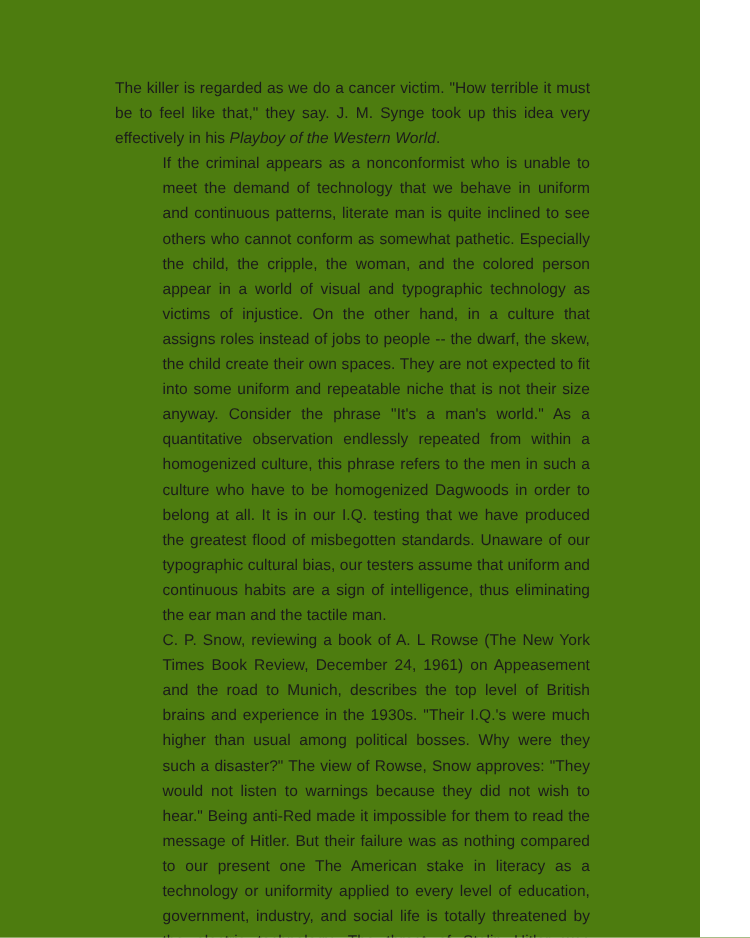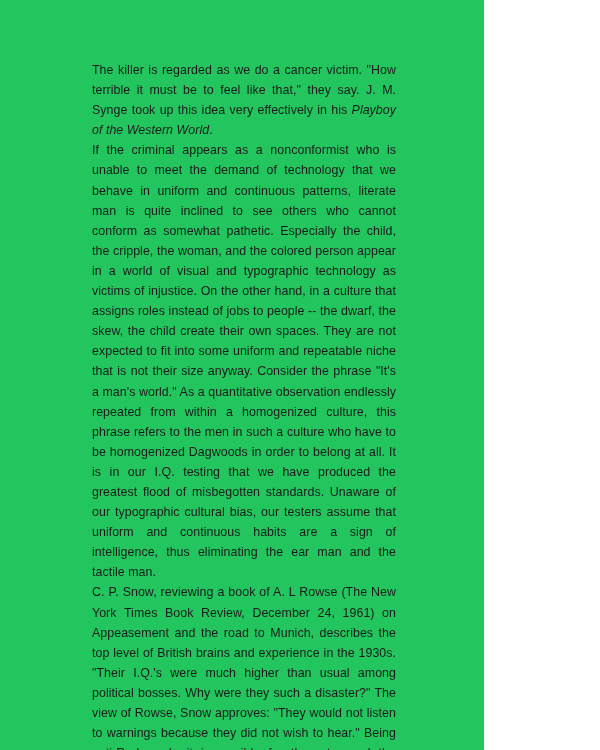--- a/index.html
+++ b/index.html
@@ -8,39 +8,40 @@
   }
   body {
     width: 600px;
     height: 750px;
     background: #ffffff;
     font-family: "Liberation Sans", sans-serif;
     color: #1a1a1a;
   }
   .page {
     box-sizing: border-box;
-    width: 484px;
+    width: 560px;
     height: 750px;
     padding: 60px 88px 40px 92px;
-    background: #22c55e;
+    background: #4d7c0f;
   }
   .body-text {
     font-size: 12.4px;
     line-height: 20.1px;
     text-align: justify;
     text-justify: inter-word;
     color: #1b1b1b;
     letter-spacing: 0.05px;
   }
   .para {
     margin: 0;
     text-indent: 0;
   }
   .para + .para {
     margin-top: 0;
+    margin-left: 38px;
   }
   em.title {
     font-style: italic;
   }
 </style>
 </head>
 <body>
 
 <div class="page">
   <div class="body-text" id="body-container">

